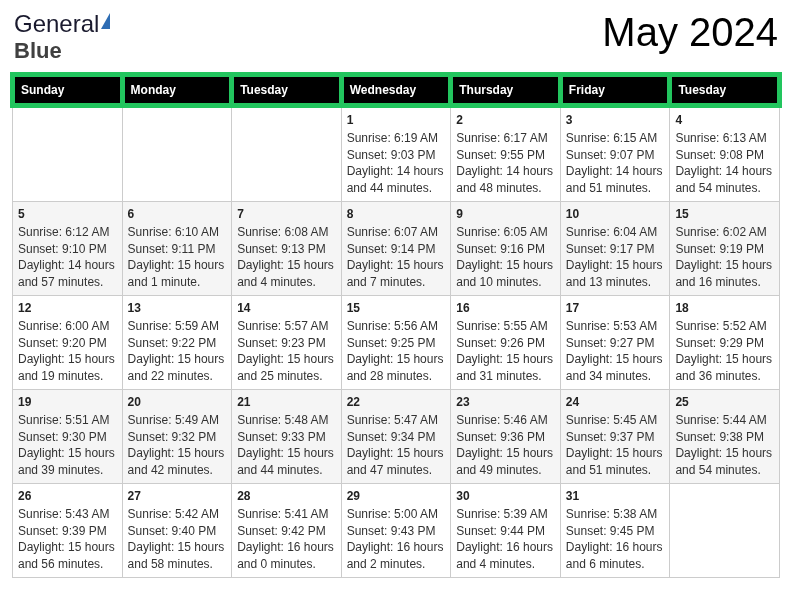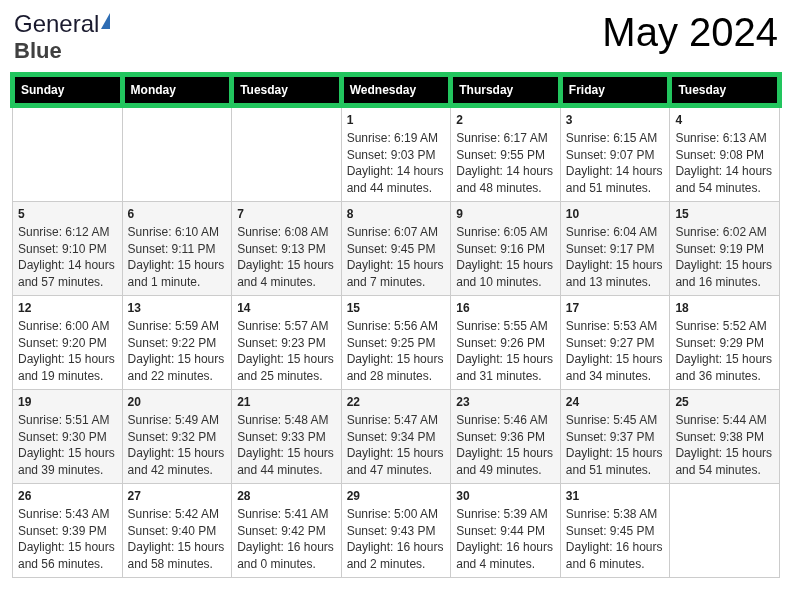--- a/index.html
+++ b/index.html
@@ -158,21 +158,21 @@
 and 57 minutes.</span></td>
         <td><span class="day-number">6</span><span class="day-info">Sunrise: 6:10 AM
 Sunset: 9:11 PM
 Daylight: 15 hours
 and 1 minute.</span></td>
         <td><span class="day-number">7</span><span class="day-info">Sunrise: 6:08 AM
 Sunset: 9:13 PM
 Daylight: 15 hours
 and 4 minutes.</span></td>
         <td><span class="day-number">8</span><span class="day-info">Sunrise: 6:07 AM
-Sunset: 9:45 PM
+Sunset: 9:14 PM
 Daylight: 15 hours
 and 7 minutes.</span></td>
         <td><span class="day-number">9</span><span class="day-info">Sunrise: 6:05 AM
 Sunset: 9:16 PM
 Daylight: 15 hours
 and 10 minutes.</span></td>
         <td><span class="day-number">10</span><span class="day-info">Sunrise: 6:04 AM
 Sunset: 9:17 PM
 Daylight: 15 hours
 and 13 minutes.</span></td>

